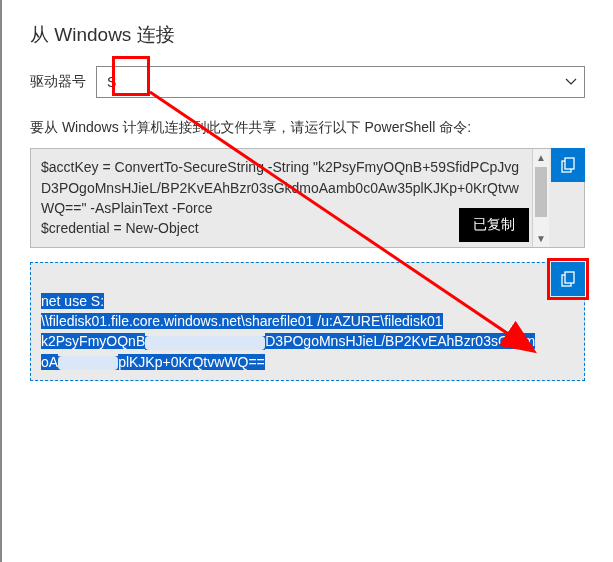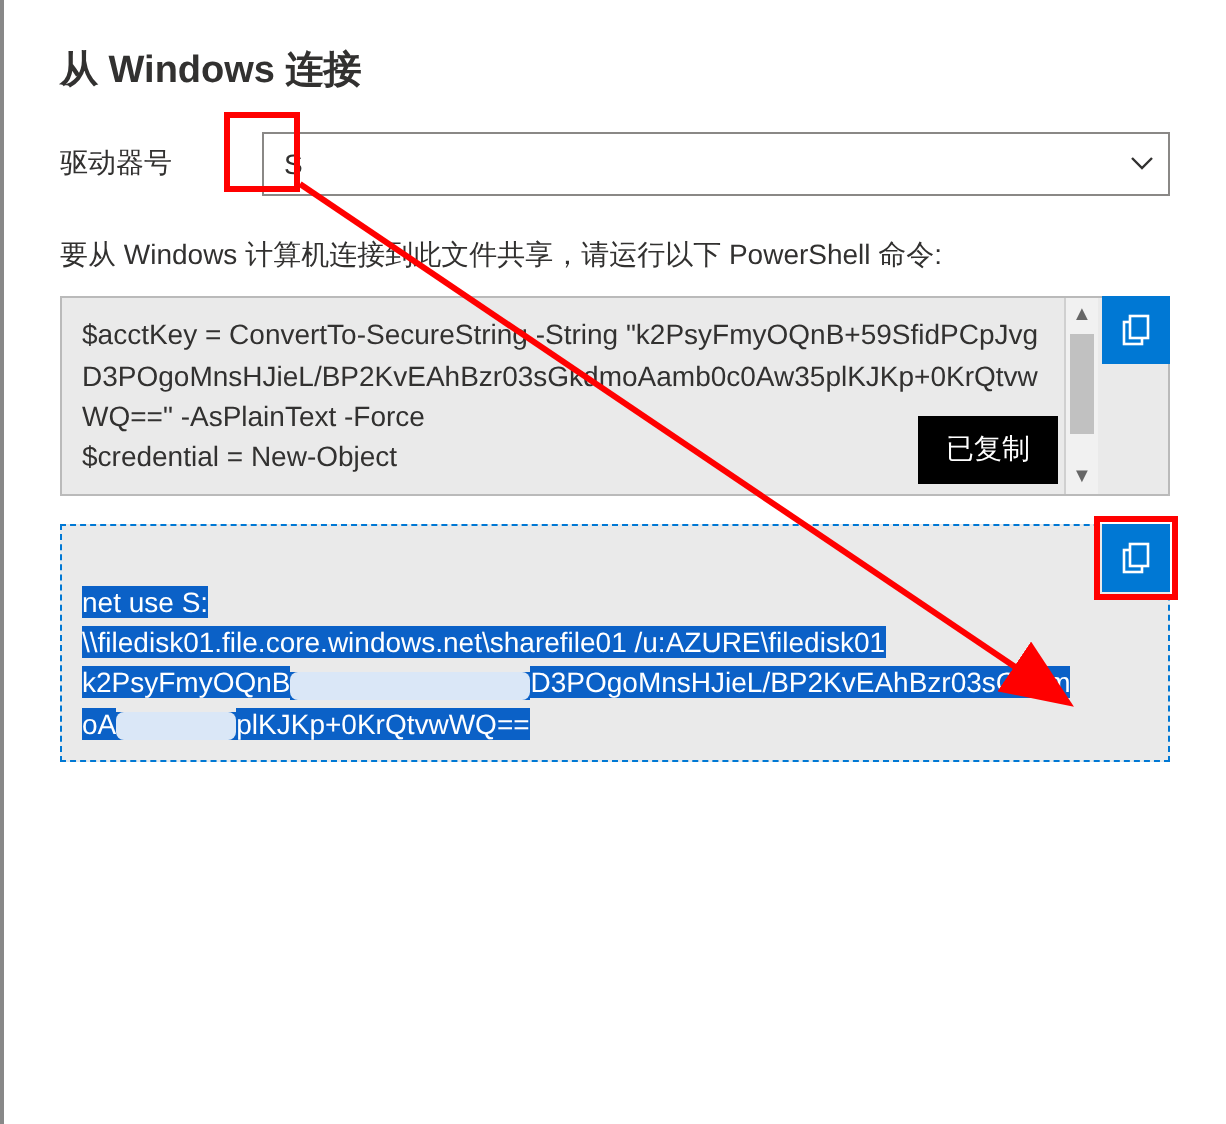--- a/index.html
+++ b/index.html
@@ -15,27 +15,26 @@
     position: relative;
     border-left: 2px solid #888;
   }
   .panel {
     padding: 22px 28px 0 28px;
   }
   .title {
     font-size: 19px;
     color: #323130;
     margin-bottom: 18px;
-    font-weight: 700;
+    font-weight: 400;
   }
   .driverrow {
     display: flex;
     align-items: center;
     margin-bottom: 18px;
-    gap: 35px;
   }
   .driverlabel {
     font-size: 14px;
     margin-right: 10px;
   }
   .selectwrap {
     position: relative;
     flex: 1;
   }
   .select {

